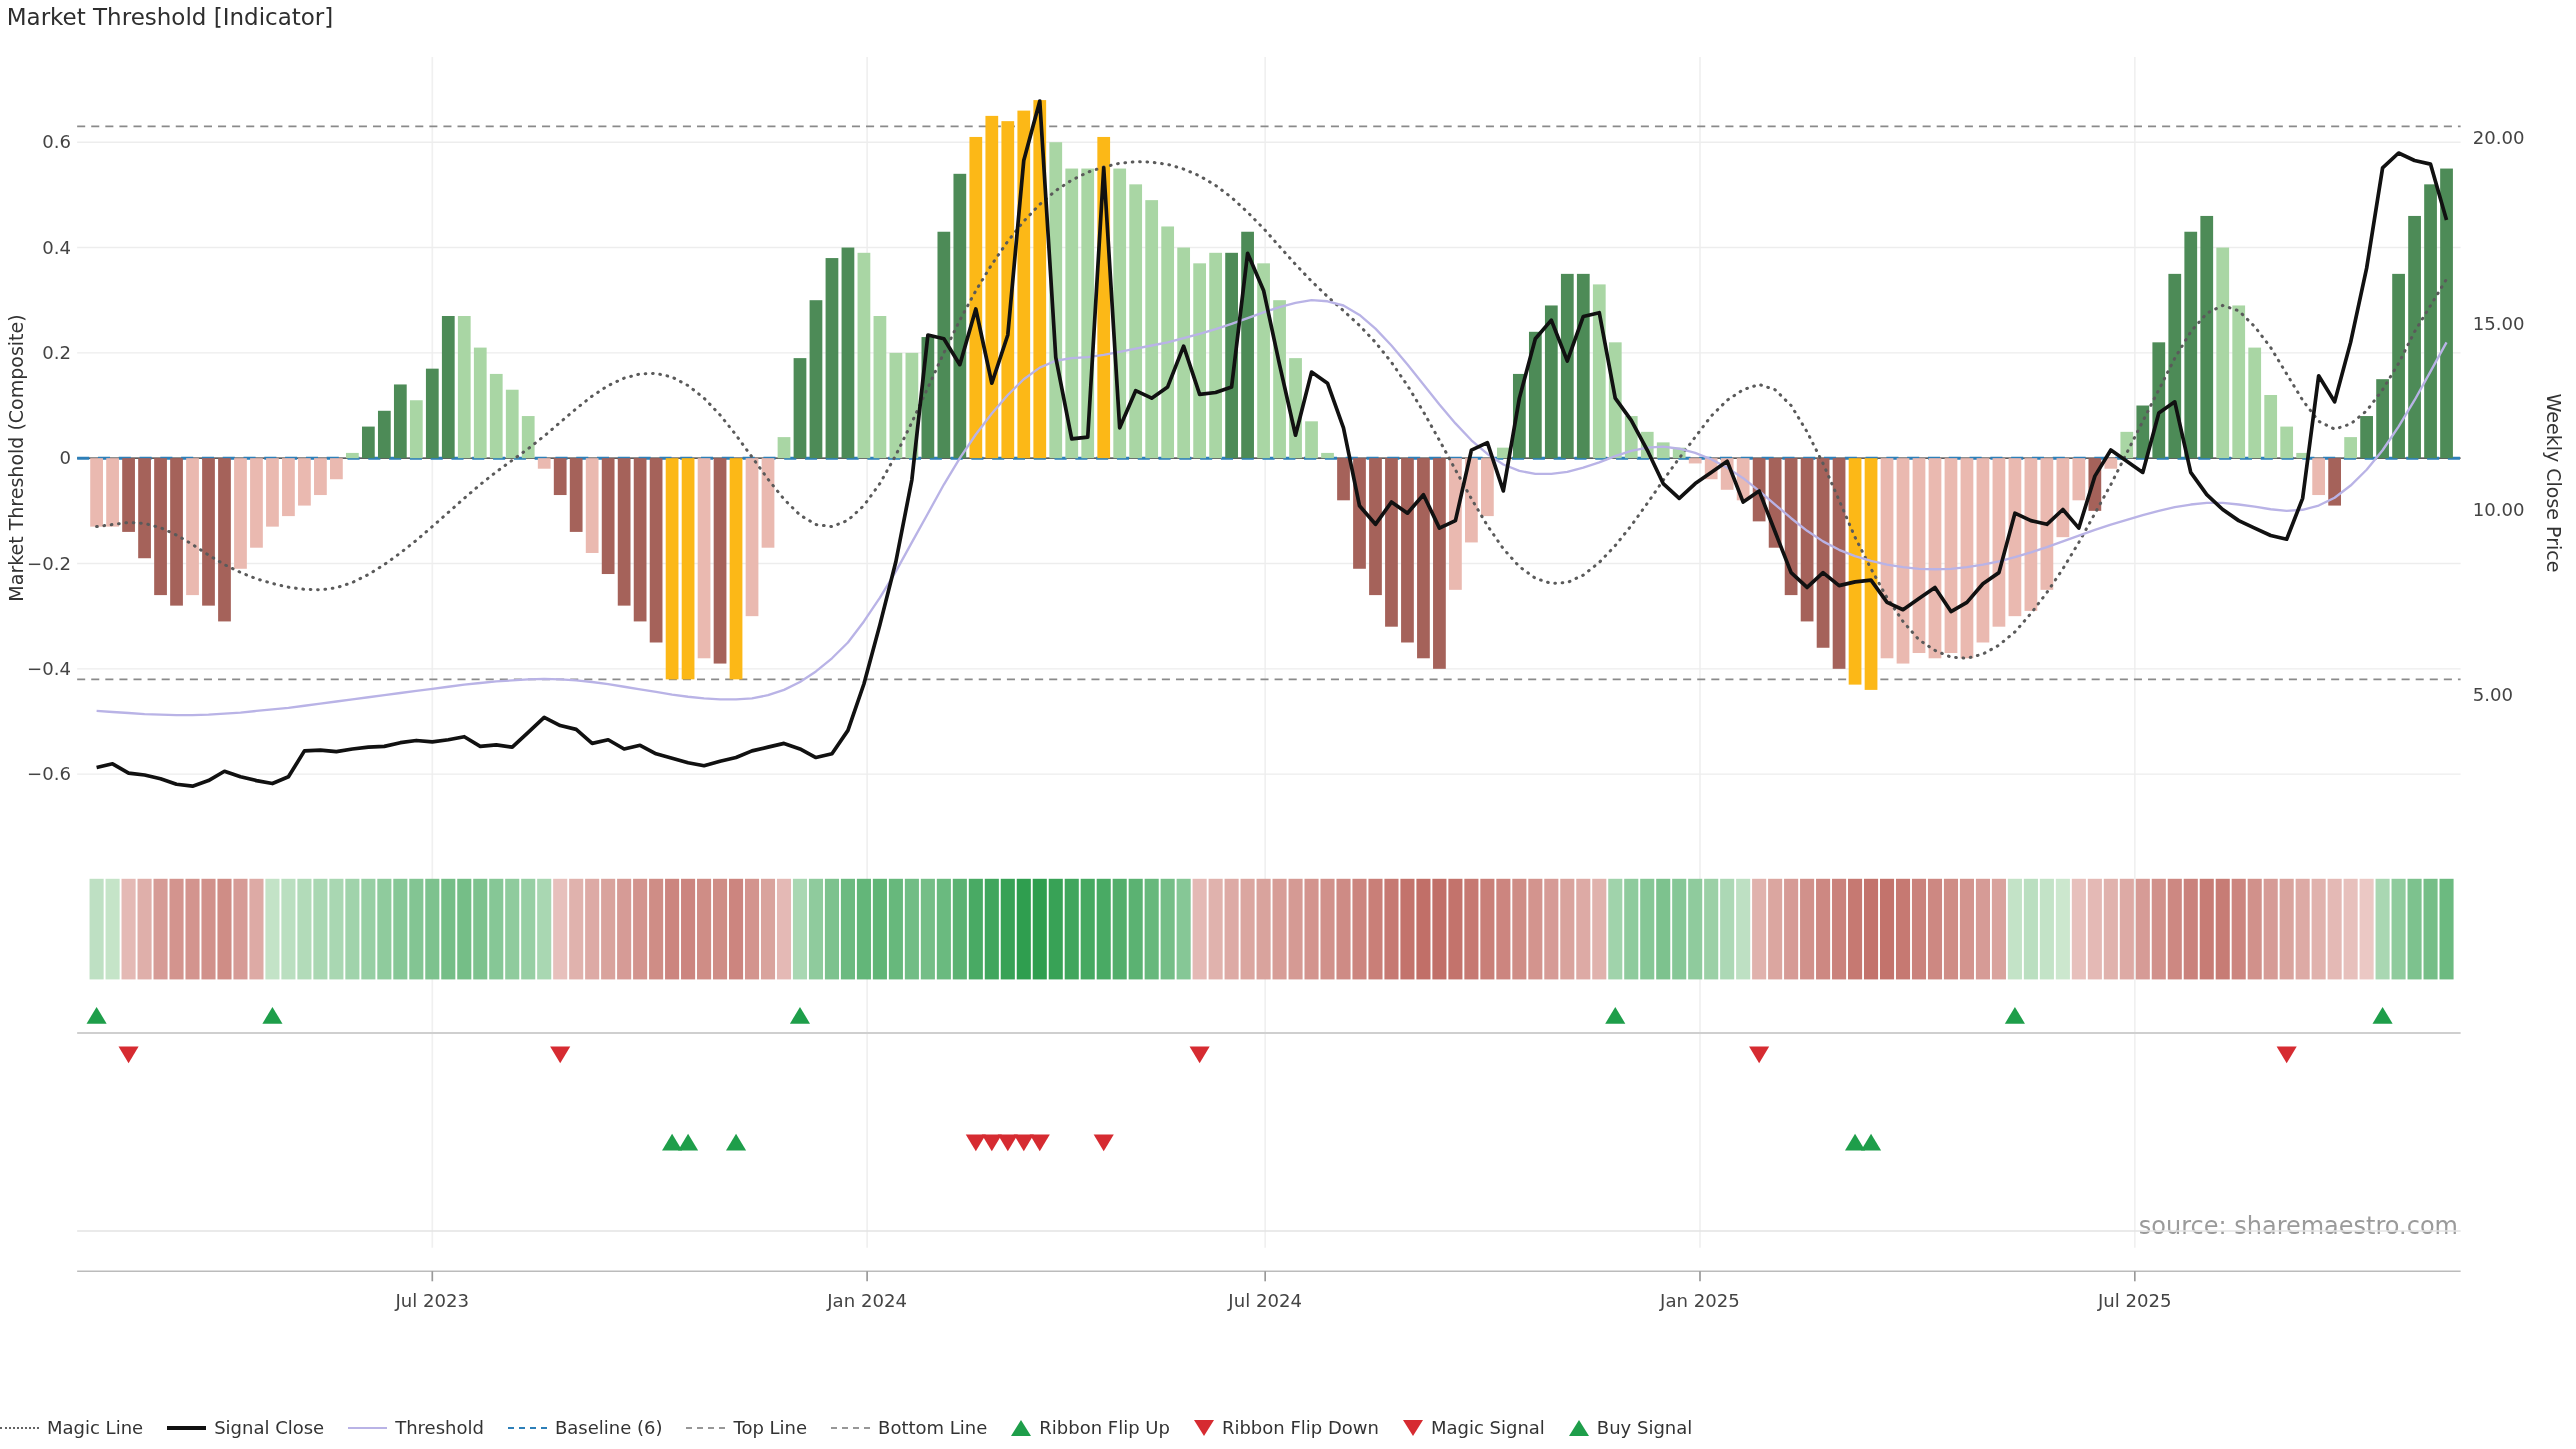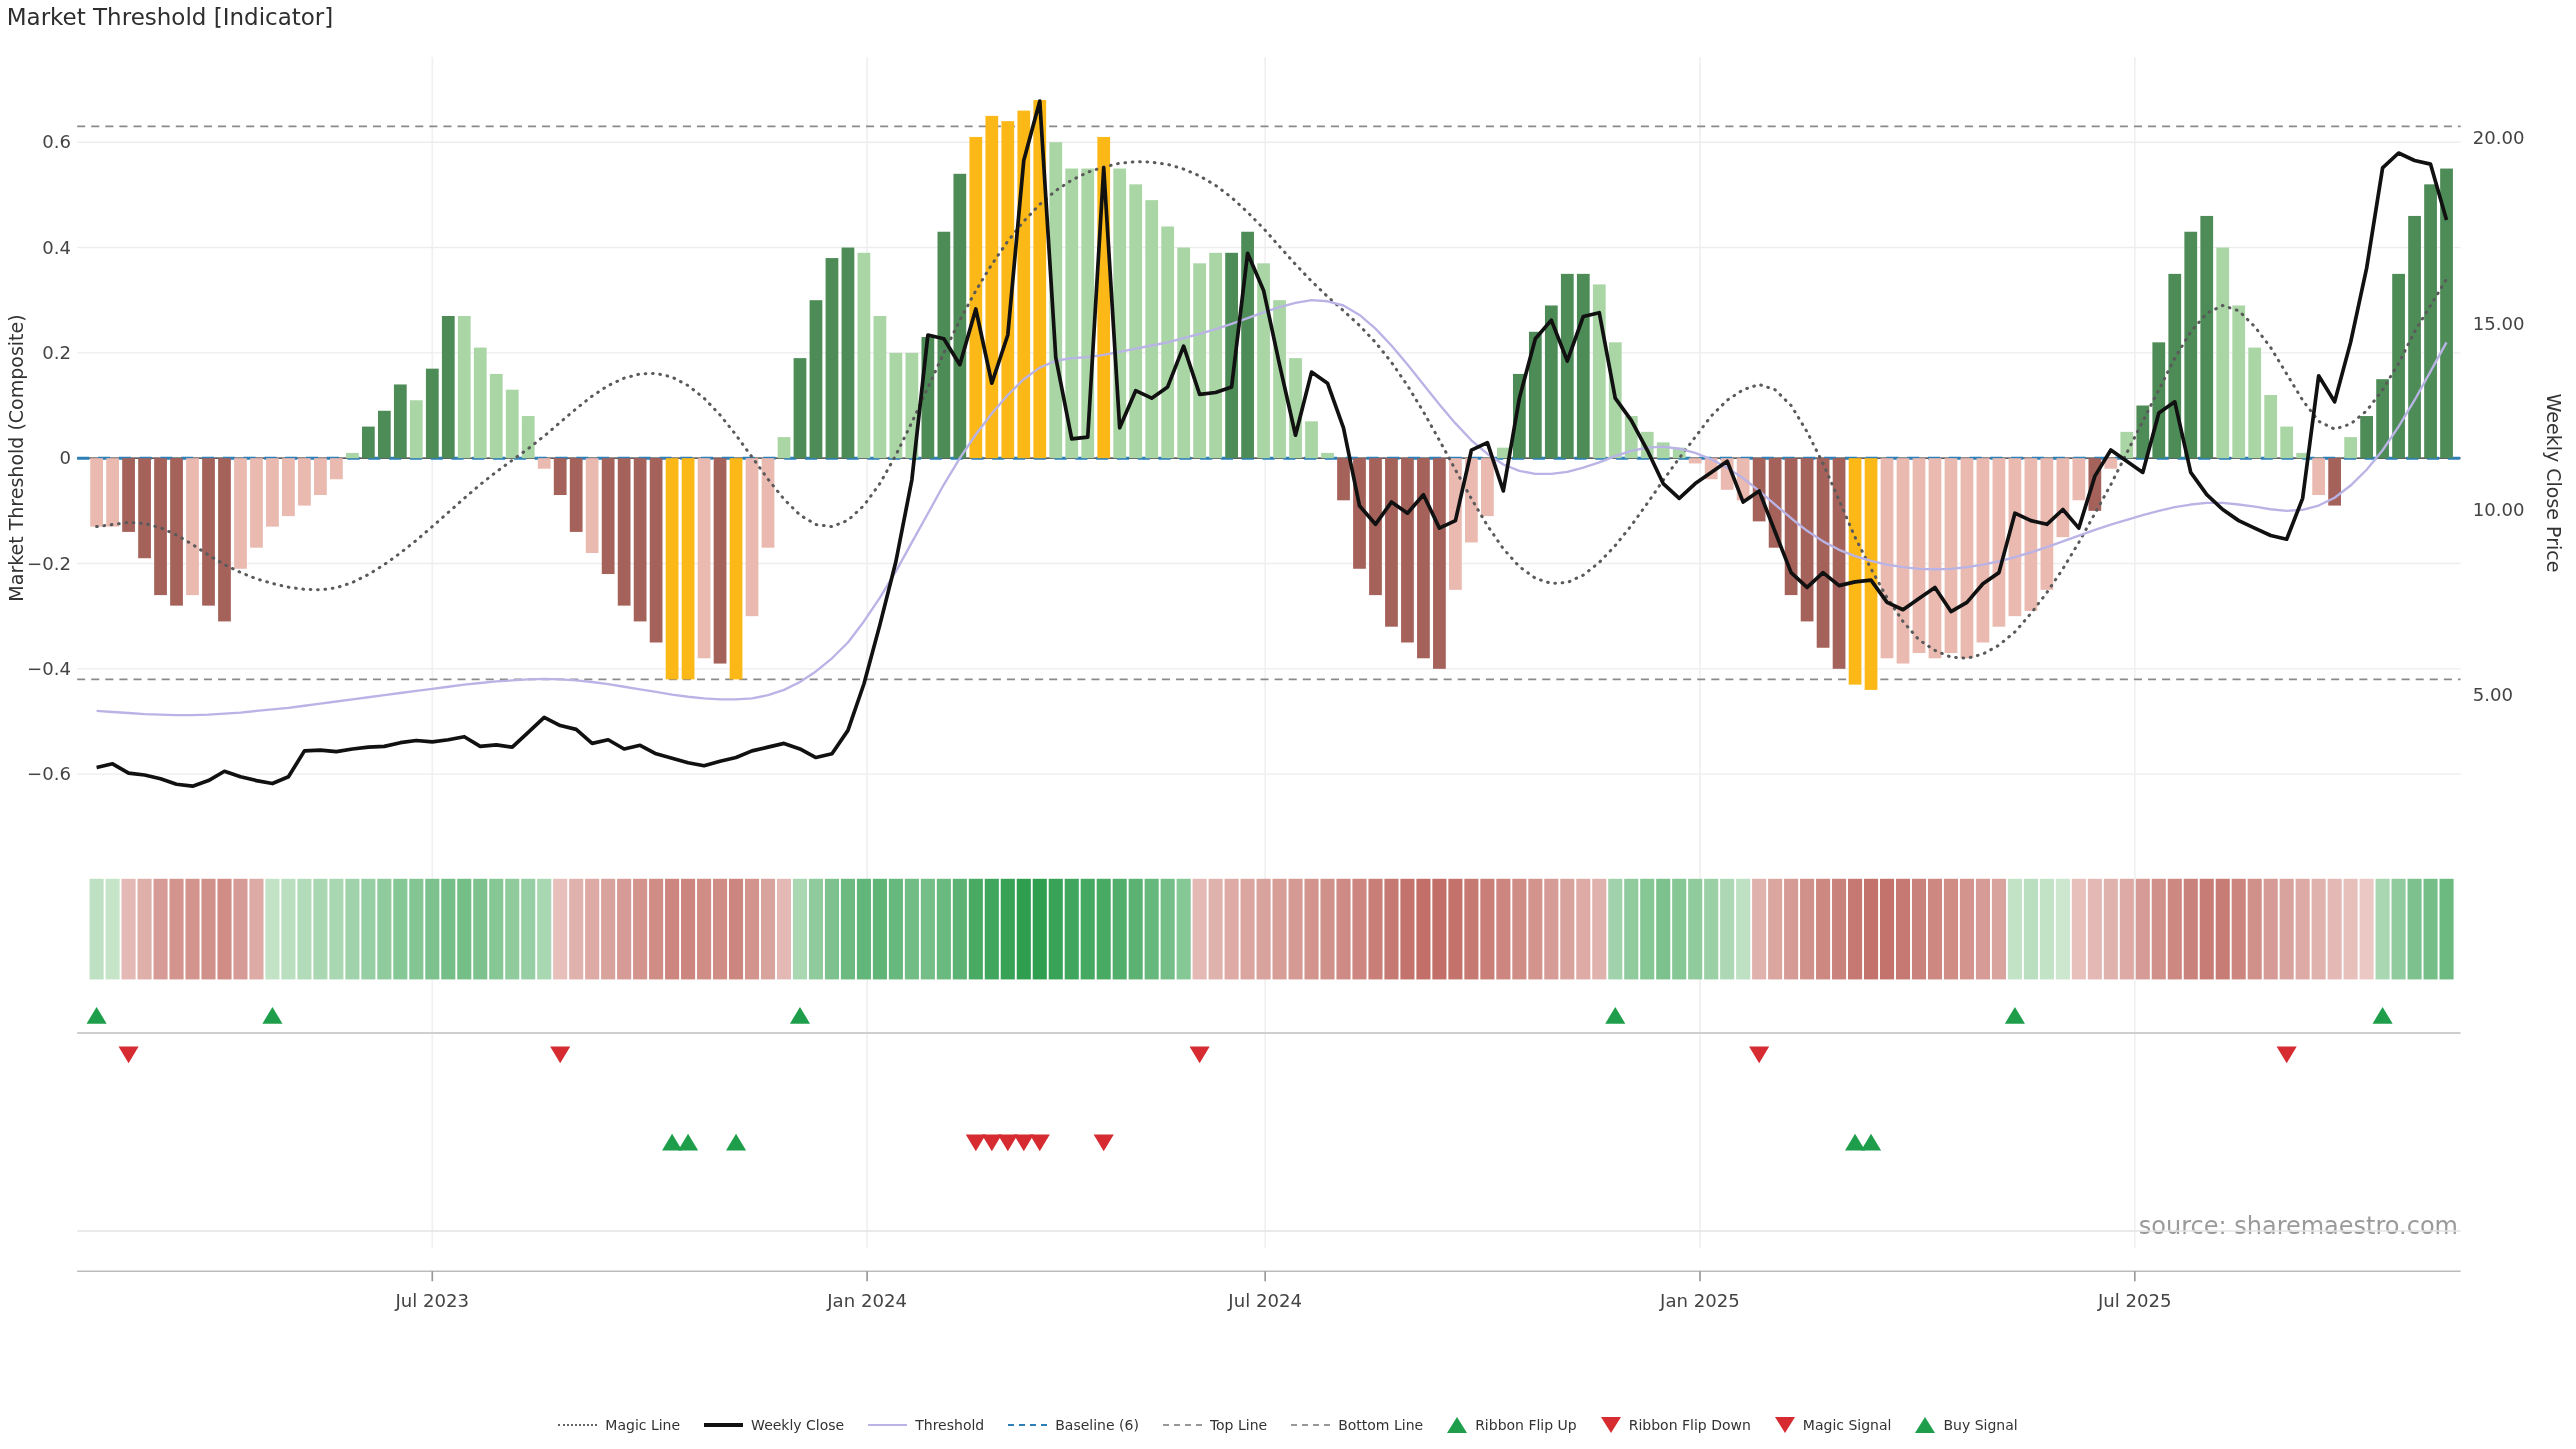--- a/index.html
+++ b/index.html
@@ -6,22 +6,22 @@
   .stage{position:relative;width:2576px;height:1449px;background:#fff;overflow:hidden;
          font-family:"DejaVu Sans","Liberation Sans",sans-serif;color:#333}
   .page-title{position:absolute;top:4px;left:6.7px;font-size:23px;color:#2e2e2e}
   .axis-title-left{position:absolute;left:5.4px;top:458px;transform:translateY(-50%) rotate(180deg);
          writing-mode:vertical-rl;font-size:19px;color:#333}
   .axis-title-right{position:absolute;right:10.7px;top:483px;transform:translateY(-50%);
          writing-mode:vertical-rl;font-size:19px;color:#333}
   .source-note{position:absolute;right:118px;top:1212px;font-size:24px;color:#9a9a9a}
   svg.chart{position:absolute;left:0;top:0}
   svg text{font-family:"DejaVu Sans","Liberation Sans",sans-serif;fill:#444}
-  .legend{position:absolute;left:0;right:0;top:1417px;display:flex;justify-content:center;
-          align-items:center;gap:24px;font-size:14px;color:#333}
+  .legend{position:absolute;left:0;right:0;top:1417px;display:flex;justify-content:flex-start;
+          align-items:center;gap:24px;font-size:18px;color:#333}
   .legend-item{display:flex;align-items:center;gap:8px;white-space:nowrap}
   .sw{display:inline-block;width:39px;height:0}
   .sw.dotted-gray{border-top:2.7px dotted #636363}
   .sw.solid-black{border-top:4px solid #111}
   .sw.solid-periwinkle{border-top:2.7px solid #b9b3e6}
   .sw.dashed-blue{border-top:2.7px dashed #2d7fb8}
   .sw.dotted-gray-thin{border-top:2px dashed #979797}
   .sw.tri-up-green{width:0;border-left:10px solid transparent;border-right:10px solid transparent;
       border-bottom:16px solid #1e9e4a}
   .sw.tri-down-red{width:0;border-left:10px solid transparent;border-right:10px solid transparent;
@@ -416,21 +416,21 @@
         <text x="3686" y="1045.25" text-anchor="start" font-size="27">5.00</text>
       </g>
     </svg>
   <div class="legend">
       <div class="legend-item">
         <span class="sw dotted-gray"></span>
         <span>Magic Line</span>
       </div>
       <div class="legend-item">
         <span class="sw solid-black"></span>
-        <span>Weekly Close</span>
+        <span>Signal Close</span>
       </div>
       <div class="legend-item">
         <span class="sw solid-periwinkle"></span>
         <span>Threshold</span>
       </div>
       <div class="legend-item">
         <span class="sw dashed-blue"></span>
         <span>Baseline (6)</span>
       </div>
       <div class="legend-item">

